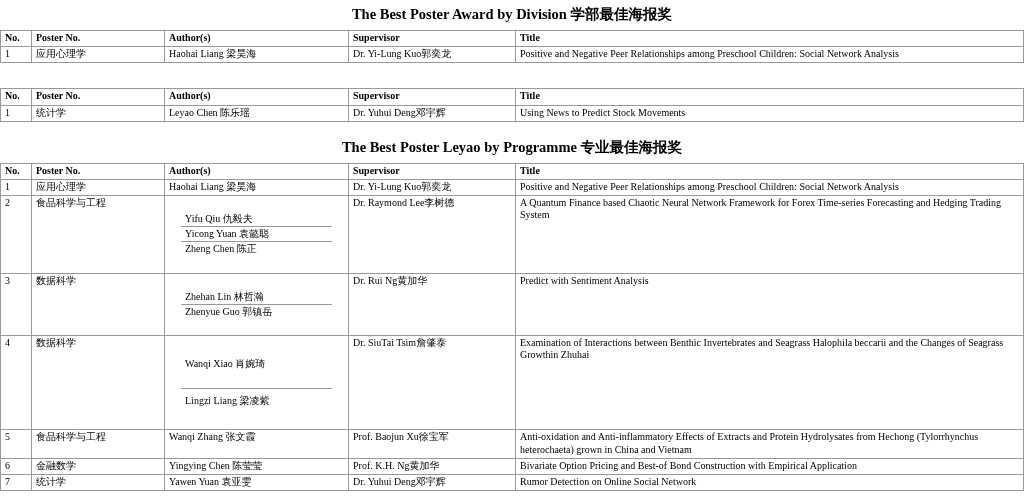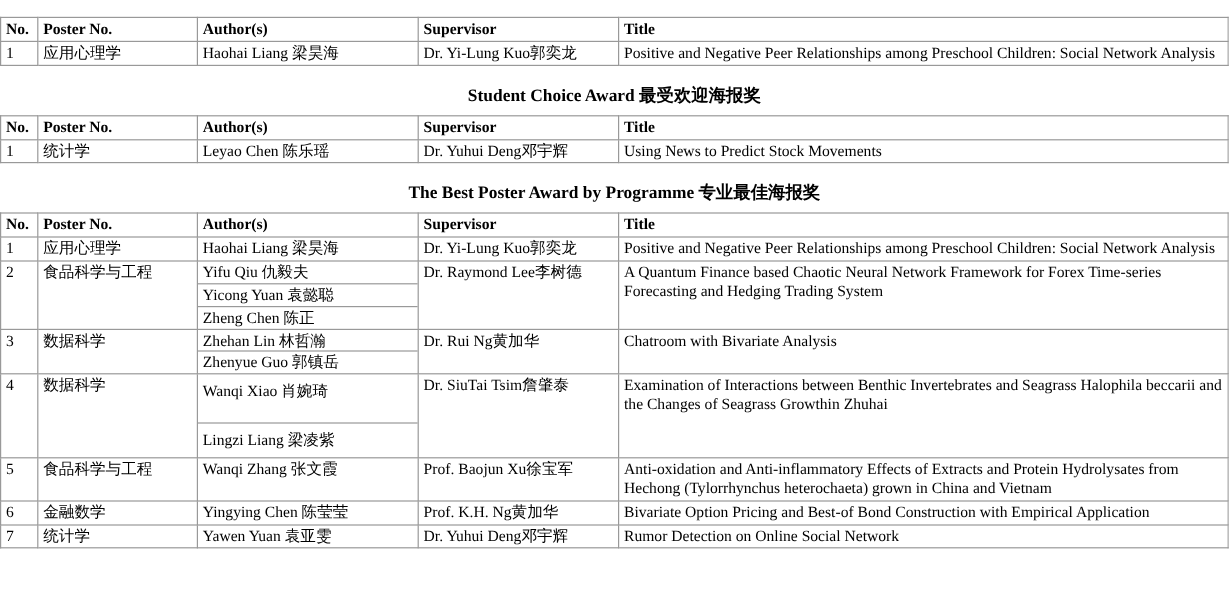--- a/index.html
+++ b/index.html
@@ -28,21 +28,21 @@
   .title-gap-top {
     height: 7px;
   }
   .title-gap-bot {
     height: 7px;
   }
   table.award {
     border-collapse: collapse;
     width: 1024px;
     table-layout: fixed;
-    font-size: 13px;
+    font-size: 10px;
   }
   table.award td, table.award th {
     border: 1px solid #999999;
     padding: 1px 4px 2px 4px;
     vertical-align: top;
     text-align: left;
     font-weight: normal;
     line-height: 1.22;
   }
   table.award thead th {
@@ -50,39 +50,40 @@
   }
   .c-no     { width: 31px; }
   .c-poster { width: 133px; }
   .c-author { width: 184px; }
   .c-super  { width: 167px; }
   .c-title  { width: auto; }
 
   .cell-pad { padding-top: 3px; padding-bottom: 3px; }
 
   .authors-stack {
-    margin: 0;
+    margin: 16px;
     padding: 0;
   }
   .authors-stack .a-line {
     border-bottom: 1px solid #999999;
     padding: 1px 0 1px 0;
     margin: 0;
   }
   .authors-stack .a-line:last-child {
     border-bottom: none;
   }
   .mid { vertical-align: middle; }
 </style>
 </head>
 <body>
 
 <div class="page">
 
   <div class="title-gap-top"></div>
+  <div class="section-title">The Best Poster Award by Division 学部最佳海报奖</div>
   <div class="title-gap-bot"></div>
 
   <table class="award">
     <colgroup>
       <col class="c-no">
         <col class="c-poster">
         <col class="c-author">
         <col class="c-super">
         <col class="c-title">
     </colgroup>
@@ -100,21 +101,20 @@
         <td>1</td>
         <td>应用心理学</td>
         <td>Haohai Liang 梁昊海</td>
         <td>Dr. Yi-Lung Kuo郭奕龙</td>
         <td>Positive and Negative Peer Relationships among Preschool Children: Social Network Analysis</td>
       </tr>
     </tbody>
   </table>
 
   <div style="height:18px"></div>
-  <div class="section-title">Student Choice Award 最受欢迎海报奖</div>
   <div class="title-gap-bot"></div>
 
   <table class="award">
     <colgroup>
       <col class="c-no">
         <col class="c-poster">
         <col class="c-author">
         <col class="c-super">
         <col class="c-title">
     </colgroup>
@@ -132,21 +132,21 @@
         <td>1</td>
         <td>统计学</td>
         <td>Leyao Chen 陈乐瑶</td>
         <td>Dr. Yuhui Deng邓宇辉</td>
         <td>Using News to Predict Stock Movements</td>
       </tr>
     </tbody>
   </table>
 
   <div style="height:18px"></div>
-  <div class="section-title">The Best Poster Award by Programme 专业最佳海报奖</div>
+  <div class="section-title">The Best Poster Leyao by Programme 专业最佳海报奖</div>
   <div class="title-gap-bot"></div>
 
   <table class="award">
     <colgroup>
       <col class="c-no">
         <col class="c-poster">
         <col class="c-author">
         <col class="c-super">
         <col class="c-title">
     </colgroup>
@@ -186,21 +186,21 @@
       <tr>
         <td class="mid">3</td>
         <td class="mid">数据科学</td>
         <td style="padding:0">
           <div class="authors-stack">
             <div class="a-line" style="padding-left:4px">Zhehan Lin 林哲瀚</div>
             <div class="a-line" style="padding-left:4px">Zhenyue Guo 郭镇岳</div>
           </div>
         </td>
         <td class="mid">Dr. Rui Ng黄加华</td>
-        <td class="mid">Chatroom with Bivariate Analysis</td>
+        <td class="mid">Predict with Sentiment Analysis</td>
       </tr>
 
       <tr>
         <td class="mid">4</td>
         <td class="mid">数据科学</td>
         <td style="padding:0">
           <div class="authors-stack">
             <div class="a-line" style="padding-left:4px;padding-top:6px;padding-bottom:18px">Wanqi Xiao 肖婉琦</div>
             <div class="a-line" style="padding-left:4px;padding-top:6px;padding-bottom:6px">Lingzi Liang 梁凌紫</div>
           </div>

